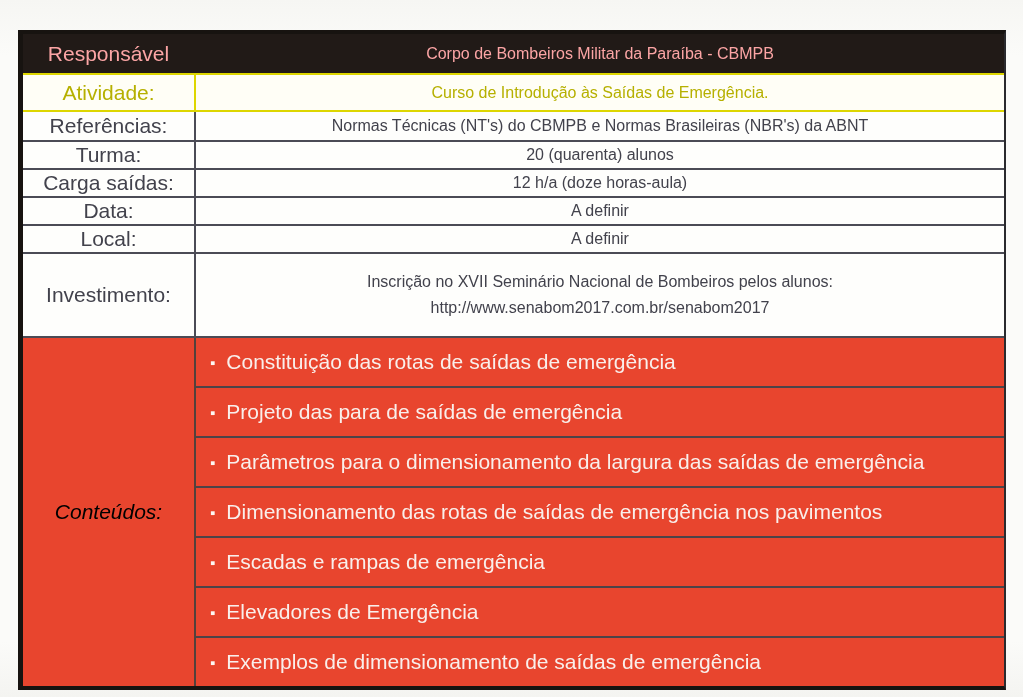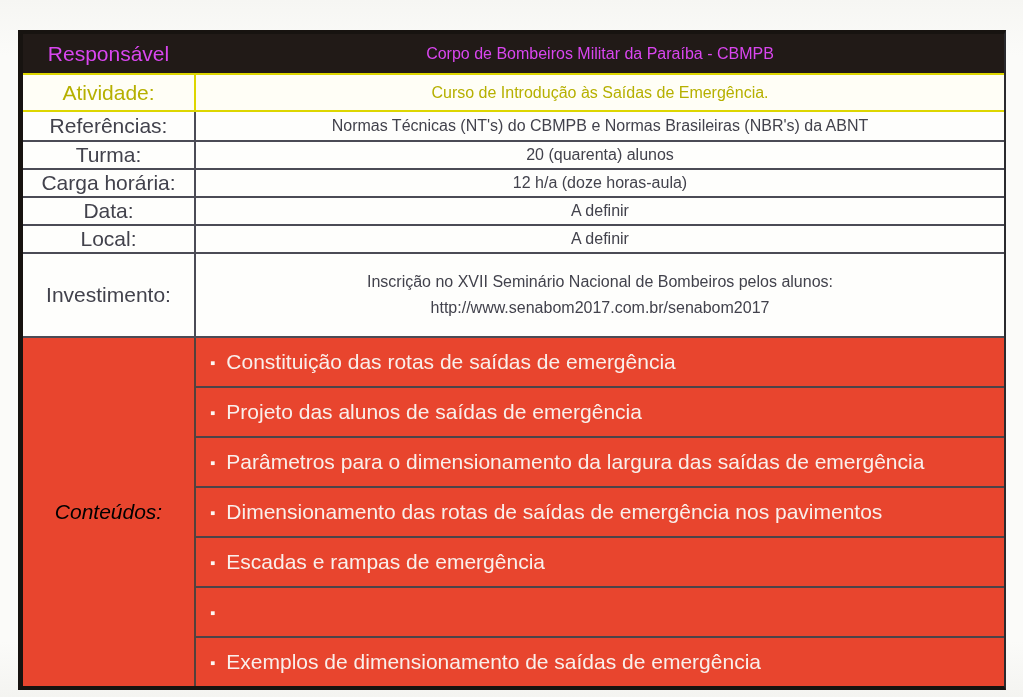--- a/index.html
+++ b/index.html
@@ -35,21 +35,21 @@
     font-size: 21px;
   }
   .cell-value {
     flex: 1;
     display: flex; flex-direction: column; align-items: center; justify-content: center;
     text-align: center;
     font-size: 16px;
     padding: 0 8px;
   }
   
-  .row-header { height: 39px; background: #211a17; color: #d946ef; }
+  .row-header { height: 39px; background: #211a17; color: #fca5a5; }
   .row-header .cell-label { border-right-color: transparent; }
   
   .row-activity {
     height: 39px;
     border-top: 2px solid #ddd600;
     border-bottom: 2px solid #ddd600;
     background: #fffef6;
     color: #b6b000;
   }
   .row-activity .cell-label { border-right-color: #ddd600; }
@@ -104,21 +104,21 @@
 
     <div class="row row-info">
       <div class="cell-label">Referências:</div>
       <div class="cell-value">Normas Técnicas (NT's) do CBMPB e Normas Brasileiras (NBR's) da ABNT</div>
     </div>
     <div class="row row-info">
       <div class="cell-label">Turma:</div>
       <div class="cell-value">20 (quarenta) alunos</div>
     </div>
     <div class="row row-info">
-      <div class="cell-label">Carga horária:</div>
+      <div class="cell-label">Carga saídas:</div>
       <div class="cell-value">12 h/a (doze horas-aula)</div>
     </div>
     <div class="row row-info">
       <div class="cell-label">Data:</div>
       <div class="cell-value">A definir</div>
     </div>
     <div class="row row-info">
       <div class="cell-label">Local:</div>
       <div class="cell-value">A definir</div>
     </div>
@@ -133,36 +133,37 @@
 
     <div class="contents">
       <div class="cell-label">Conteúdos:</div>
       <div class="contents-items">
         <div class="content-item">
           <span class="bullet">▪</span>
           <span>Constituição das rotas de saídas de emergência</span>
         </div>
         <div class="content-item">
           <span class="bullet">▪</span>
-          <span>Projeto das alunos de saídas de emergência</span>
+          <span>Projeto das para de saídas de emergência</span>
         </div>
         <div class="content-item">
           <span class="bullet">▪</span>
           <span>Parâmetros para o dimensionamento da largura das saídas de emergência</span>
         </div>
         <div class="content-item">
           <span class="bullet">▪</span>
           <span>Dimensionamento das rotas de saídas de emergência nos pavimentos</span>
         </div>
         <div class="content-item">
           <span class="bullet">▪</span>
           <span>Escadas e rampas de emergência</span>
         </div>
         <div class="content-item">
           <span class="bullet">▪</span>
+          <span>Elevadores de Emergência</span>
         </div>
         <div class="content-item">
           <span class="bullet">▪</span>
           <span>Exemplos de dimensionamento de saídas de emergência</span>
         </div>
       </div>
     </div>
 
   </div>
 </div>

